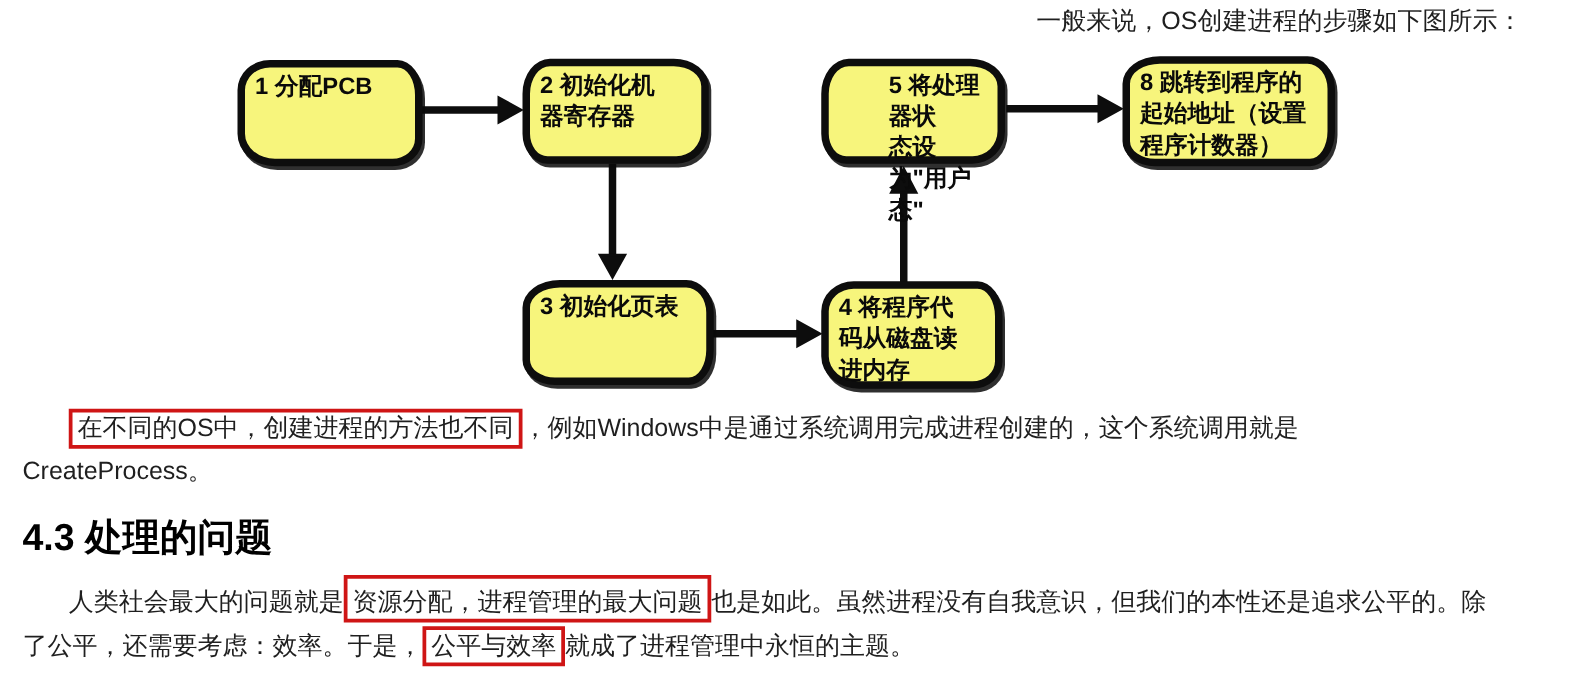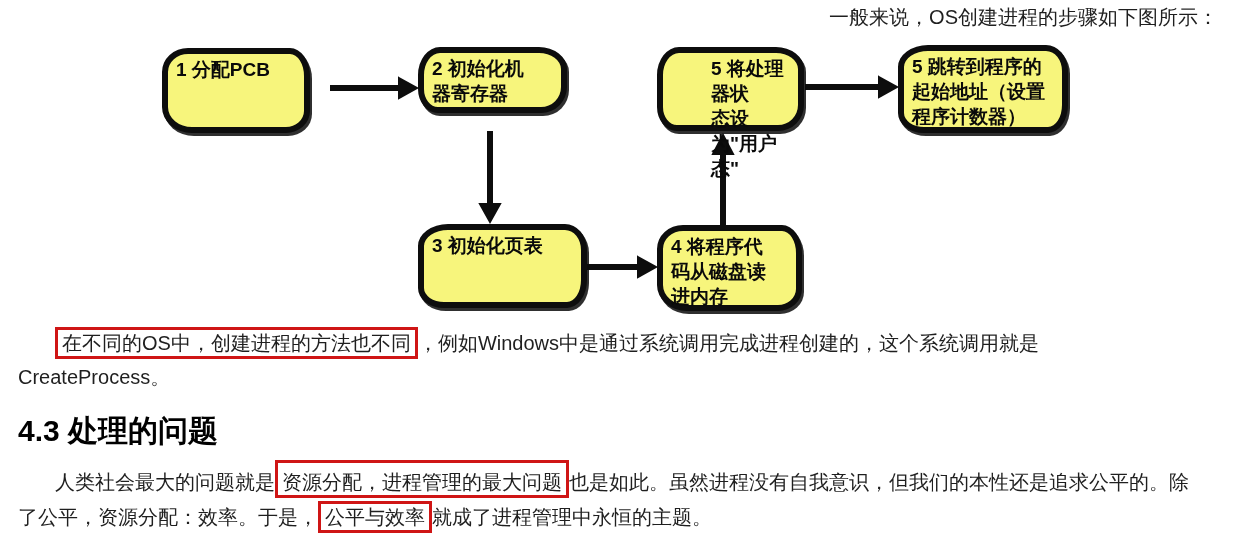--- a/index.html
+++ b/index.html
@@ -23,23 +23,23 @@
     position:absolute;box-sizing:border-box;
     background:var(--box-fill);
     border:6px solid var(--box-border);
     font-size:19px;font-weight:bold;line-height:25px;
     padding:3px 8px;white-space:pre-line;color:#0a0a0a;
     box-shadow:2px 3px 0 rgba(10,10,10,.85);
   }
   .r1{border-radius:26px 20px 24px 30px / 24px 28px 22px 26px;}
   .r2{border-radius:22px 28px 26px 20px / 28px 22px 26px 24px;}
   .r3{border-radius:30px 22px 20px 26px / 22px 26px 28px 20px;}
-  #b1{left:162px;top:48px;width:148px;height:85px;}
-  #b2{left:418px;top:47px;width:149px;height:66px;}
-  #b3{left:418px;top:224px;width:169px;height:84px;}
+  #b1{left:190px;top:48px;width:148px;height:85px;}
+  #b2{left:418px;top:47px;width:149px;height:84px;}
+  #b3{left:418px;top:224px;width:153px;height:84px;}
   #b4{left:657px;top:225px;width:145px;height:86px;}
   #b5{left:657px;top:47px;width:147px;height:84px;padding-left:48px;}
   #b6{left:898px;top:45px;width:170px;height:88px;}
   #arrows{position:absolute;left:0;top:0;pointer-events:none;}
   .para{
     position:absolute;left:18px;font-size:20px;margin:0;
   }
   #para-os{top:326px;width:1170px;line-height:34px;text-indent:37px;}
   #para-fair{top:465px;width:1235px;line-height:35px;text-indent:37px;}
   .hl{
@@ -85,23 +85,23 @@
   <div id="b1" class="flow-box r1">1 分配PCB</div>
   <div id="b2" class="flow-box r2">2 初始化机
 器寄存器</div>
   <div id="b3" class="flow-box r3">3 初始化页表</div>
   <div id="b4" class="flow-box r1">4 将程序代
 码从磁盘读
 进内存</div>
   <div id="b5" class="flow-box r2">5 将处理器状
 态设为"用户
 态"</div>
-  <div id="b6" class="flow-box r3">5 跳转到程序的
+  <div id="b6" class="flow-box r3">8 跳转到程序的
 起始地址（设置
 程序计数器）</div>
 
   <p id="para-os" class="para"><span class="hl">在不同的OS中，创建进程的方法也不同</span><span>，例如Windows中是通过系统调用完成进程创建的，这个系统调用就是</span><br><span>CreateProcess。</span></p>
 
   <h2 class="heading">4.3 处理的问题</h2>
 
-  <p id="para-fair" class="para"><span>人类社会最大的问题就是</span><span class="hl hl-tall">资源分配，进程管理的最大问题</span><span>也是如此。虽然进程没有自我意识，但我们的本性还是追求公平的。除</span><br><span>了公平，资源分配：效率。于是，</span><span class="hl">公平与效率</span><span>就成了进程管理中永恒的主题。</span></p>
+  <p id="para-fair" class="para"><span>人类社会最大的问题就是</span><span class="hl hl-tall">资源分配，进程管理的最大问题</span><span>也是如此。虽然进程没有自我意识，但我们的本性还是追求公平的。除</span><br><span>了公平，还需要考虑：效率。于是，</span><span class="hl">公平与效率</span><span>就成了进程管理中永恒的主题。</span></p>
 
 </div>
 
 </body></html>

